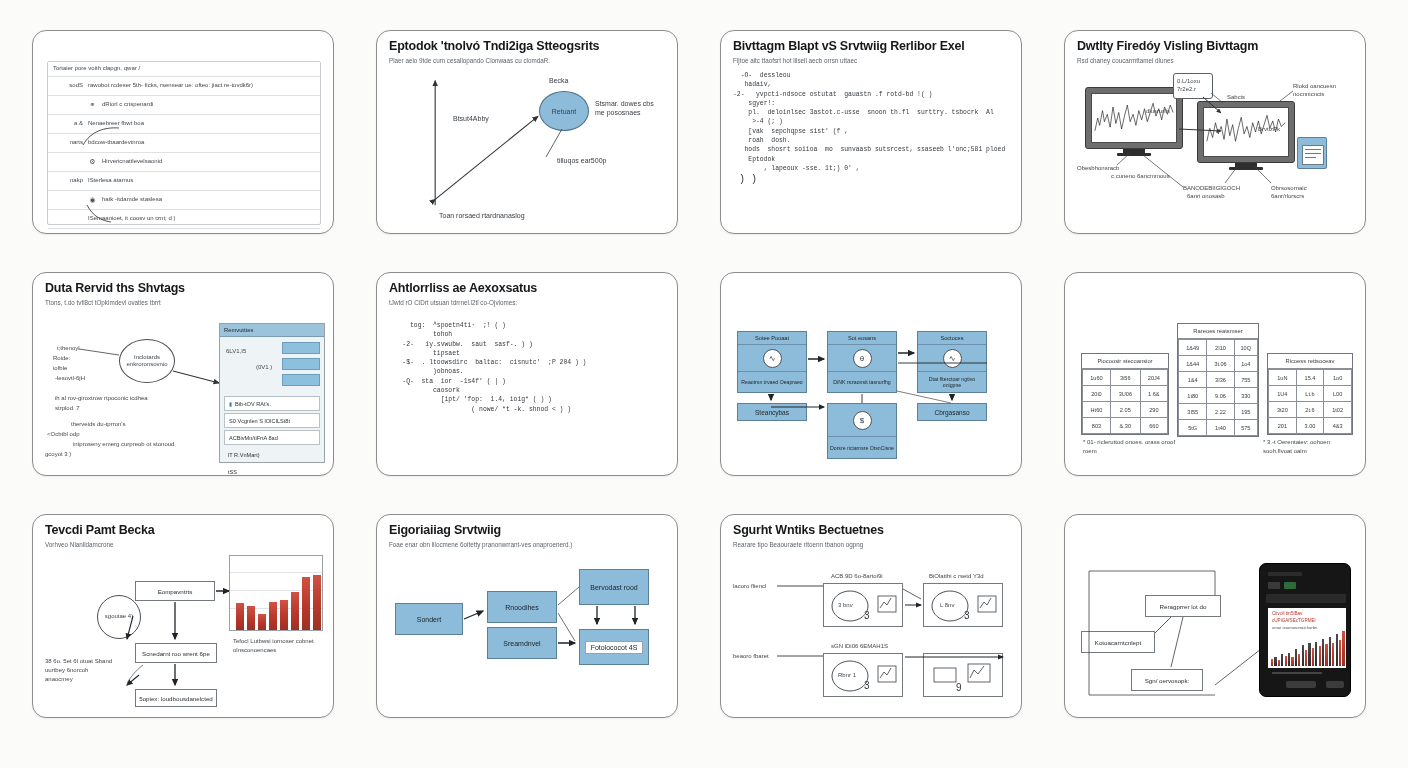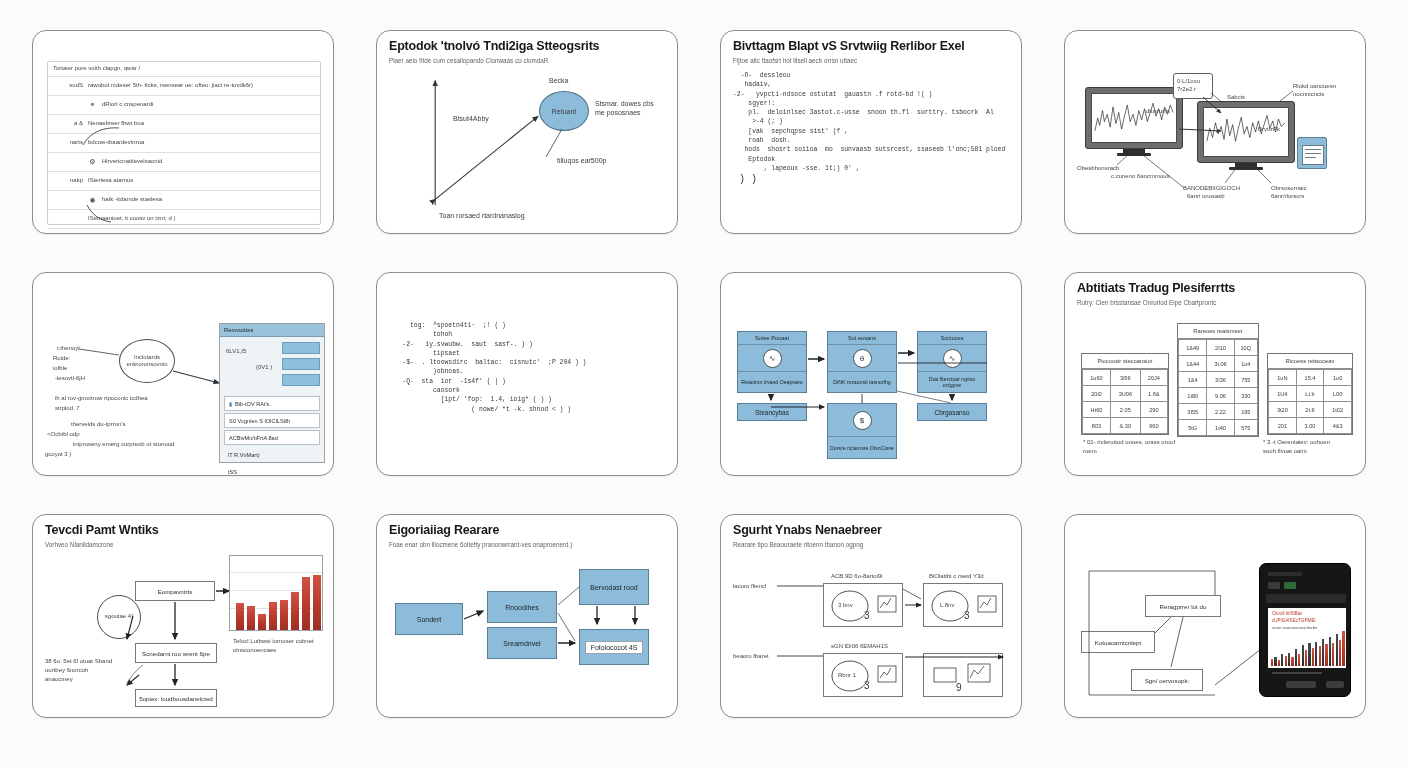--- a/index.html
+++ b/index.html
@@ -227,20 +227,24 @@
       <div class="code-line">    [vak  sepchqpse sist' (f ,</div>
       <div class="code-line">    roah  dosh.</div>
       <div class="code-line">   hods  shosrt soiioa  mo  sunvaasb sutsrcest, ssaseeb l'onc;581 ploed</div>
       <div class="code-line">    Eptodok</div>
       <div class="code-line">        , lapeoux -sse. 1t;) 0' ,</div>
       <div class="code-line" style="font-size:10px;"> ) )</div>
     </div>
   </div>
 
   <div class="panel">
+    <div class="p-head">
+      <div class="p-title">Dwtlty Firedóy Visling Bivttagm</div>
+      <div class="p-sub">Rsd chaney coucarmttamel dlunes</div>
+    </div>
     <div class="p-body">
 
       <div class="mon" style="left:10px;top:18px;width:98px;height:62px;">
         <div class="mon-scr">
           <svg width="100%" height="100%" viewBox="0 0 88 52" preserveAspectRatio="none">
             <polyline fill="none" stroke="#1d1d1d" stroke-width="0.7" points="3,40 6,26 8,34 11,18 13,30 16,22 19,36 22,14 25,32 28,20 31,38 34,24 37,12 40,30 43,22 46,34 49,18 52,28 55,16 58,30 61,20 64,10 67,24 70,16 73,28 76,14 79,22 82,12 85,20"></polyline>
           </svg>
           <span class="tx" style="position:absolute;right:6px;top:14px;">dlusrurlis</span>
         </div>
       </div>
@@ -290,20 +294,24 @@
       <div class="tx" style="position:absolute;left:108px;top:116px;">BANODEBIIGIGOCH</div>
       <div class="tx" style="position:absolute;left:112px;top:124px;">6anri onosasb</div>
       <div class="tx" style="position:absolute;left:196px;top:116px;">Obrsosornaic</div>
       <div class="tx" style="position:absolute;left:196px;top:124px;">6anr/rlorscrs</div>
       <div class="tx" style="position:absolute;left:152px;top:25px;">Sabcis</div>
       <div class="tx" style="position:absolute;left:218px;top:14px;width:60px;line-height:1.3;">Rlokd oancuesn nocnnicncis</div>
     </div>
   </div>
 
   <div class="panel">
+    <div class="p-head">
+      <div class="p-title">Duta Rervid ths Shvtags</div>
+      <div class="p-sub">Ttons, t.do tvfi8ct tOpkimdevl ovaties tbrrt</div>
+    </div>
     <div class="p-body">
       <div class="tx" style="position:absolute;left:14px;top:34px;">t;thenoyl</div>
       <div class="tx" style="position:absolute;left:10px;top:44px;">Roide:</div>
       <div class="tx" style="position:absolute;left:10px;top:54px;">iofble</div>
       <div class="tx" style="position:absolute;left:12px;top:64px;">-lesovtl-6jH</div>
       <div class="tx" style="position:absolute;left:12px;top:84px;">ih al rov-giroxtrow rtpoconic icdhea</div>
       <div class="tx" style="position:absolute;left:12px;top:94px;">strplod. 7</div>
       <div class="tx" style="position:absolute;left:28px;top:110px;">therveids du-tprron's</div>
       <div class="tx" style="position:absolute;left:4px;top:120px;">&lt;Ocbtbl odp</div>
       <div class="tx" style="position:absolute;left:30px;top:130px;">intproseny emerg curpreob ot stonoud</div>
@@ -346,20 +354,24 @@
           </div>
           <div class="ss-row" style="border:none;background:transparent;">
             <span>tSS</span>
           </div>
         </div>
       </div>
     </div>
   </div>
 
   <div class="panel">
+    <div class="p-head">
+      <div class="p-title">Ahtlorrliss ae Aexoxsatus</div>
+      <div class="p-sub">tJwtd rO CiDrt utsuan tdrrnel.l2tl co-Ojvlomes:</div>
+    </div>
     <div class="p-body" style="inset:48px 8px 6px 10px;">
       <div class="code-line">      tog:  ^spoetn4ti·  ;! ( )</div>
       <div class="code-line">            tohoh</div>
       <div class="code-line">    -2-   iy.svwubw.  saut  sasf-. ) )</div>
       <div class="code-line">            tipsaet</div>
       <div class="code-line">    -$-  . ltoowsdirc  baltac:  cisnutc'  ;P 204 ) )</div>
       <div class="code-line">            )obnoas.</div>
       <div class="code-line">    -Q-  sta  ior  -1s4f' ( | )</div>
       <div class="code-line">            caosork</div>
       <div class="code-line">              [ipt/ 'fop:  1.4, ioig* ( ) )</div>
@@ -411,24 +423,20 @@
         <line x1="40" y1="83" x2="40" y2="89" stroke="#1f2428" stroke-width="1.3" marker-end="url(#ah4)"></line>
         <line x1="40" y1="96" x2="93" y2="96" stroke="#1f2428" stroke-width="1.1" marker-end="url(#ah4)"></line>
         <line x1="131" y1="83" x2="131" y2="92" stroke="#1f2428" stroke-width="0.9"></line>
         <line x1="166" y1="80" x2="220" y2="92" stroke="#5a6066" stroke-width="0.8"></line>
         <line x1="221" y1="83" x2="221" y2="89" stroke="#1f2428" stroke-width="1.3" marker-end="url(#ah4)"></line>
       </svg>
     </div>
   </div>
 
   <div class="panel">
-    <div class="p-head">
-      <div class="p-title">Abtitiats Tradug Plesiferrtts</div>
-      <div class="p-sub">Rutry: Cien brsstansae Onrurlod Eipe Cbartprontc</div>
-    </div>
     <div class="p-body">
 
       <div class="tbl" style="left:6px;top:42px;width:88px;">
         <div class="tcap">Piocoosir stecoansior</div>
         <table>
             <tbody>
           <tr>
             <td>1u60</td>
             <td>3i56</td>
             <td>20J4</td>
@@ -517,21 +525,21 @@
         </tbody>
           </table>
       </div>
       <div class="tx" style="position:absolute;left:8px;bottom:12px;width:100px;line-height:1.4;">* 01- ricleruttod onoes.   orass oroof roem</div>
       <div class="tx" style="position:absolute;left:188px;bottom:12px;width:94px;line-height:1.4;">* 3.-t Oerentaiev: oohoen  sooh.flvoat oaim</div>
     </div>
   </div>
 
   <div class="panel">
     <div class="p-head">
-      <div class="p-title">Tevcdi Pamt Wntiks</div>
+      <div class="p-title">Tevcdi Pamt Becka</div>
       <div class="p-sub">Vorhveo Nlanlldamcrone</div>
     </div>
     <div class="p-body">
       <div class="ell-w" style="left:54px;top:42px;width:44px;height:44px;">
         <span class="tx" style="text-align:center;">sgoutae 4)</span>
       </div>
       <div class="bx-w" style="left:92px;top:28px;width:80px;height:20px;">Eompavntrts</div>
       <div class="bx-w" style="left:92px;top:90px;width:82px;height:20px;">Scnedarnt roo wrent 6pe</div>
       <div class="bx-w" style="left:92px;top:136px;width:82px;height:18px;">5opiex: loudbousdanelcted</div>
       <div class="tx" style="position:absolute;left:2px;top:104px;width:70px;line-height:1.5;">38  6o. 5et 6l otuat Sband uurtbey  6norcoh anaocmey</div>
@@ -562,21 +570,21 @@
         <div class="bar" style="left:61px;width:8px;height:52%;"></div>
         <div class="bar" style="left:72px;width:8px;height:72%;"></div>
         <div class="bar" style="left:83px;width:8px;height:75%;"></div>
       </div>
       <div class="tx" style="position:absolute;left:190px;top:84px;width:92px;line-height:1.5;">Tefocl Lutbwsi iornoser cobnet olnsconoencaes</div>
     </div>
   </div>
 
   <div class="panel">
     <div class="p-head">
-      <div class="p-title">Eigoriaiiag Rearare</div>
+      <div class="p-title">Eigoriaiiag Srvtwiig</div>
       <div class="p-sub">Foae enar obn lilocmene 6oltetty pranonwrrant-ves onaproenerd.)</div>
     </div>
     <div class="p-body">
       <div class="bx" style="left:8px;top:50px;width:68px;height:32px;font-size:7px;">Sondert</div>
       <div class="bx" style="left:100px;top:38px;width:70px;height:32px;font-size:7px;">Rnoodihes</div>
       <div class="bx" style="left:100px;top:74px;width:70px;height:32px;font-size:7px;">Sreamdnvel</div>
       <div class="bx" style="left:192px;top:16px;width:70px;height:36px;font-size:7px;">Bervodast rood</div>
       <div class="bx" style="left:192px;top:76px;width:70px;height:36px;">
         <span style="background:#fff;border:1px solid #9aa1a7;padding:2px 5px;font-size:7px;">Fotolococot 4S</span>
       </div>
@@ -591,21 +599,21 @@
         <line x1="171" y1="60" x2="188" y2="88" stroke="#5a6066" stroke-width="0.9"></line>
         <line x1="171" y1="90" x2="188" y2="90" stroke="#1f2428" stroke-width="1.3" marker-end="url(#ah6)"></line>
         <line x1="210" y1="53" x2="210" y2="71" stroke="#1f2428" stroke-width="1.3" marker-end="url(#ah6)"></line>
         <line x1="248" y1="53" x2="248" y2="71" stroke="#1f2428" stroke-width="1.3" marker-end="url(#ah6)"></line>
       </svg>
     </div>
   </div>
 
   <div class="panel">
     <div class="p-head">
-      <div class="p-title">Sgurht Ynabs Nenaebreer</div>
+      <div class="p-title">Sgurht Wntiks Bectuetnes</div>
       <div class="p-sub">Rearare tipo Beaouraete ritoenn tbanon ogpng</div>
     </div>
     <div class="p-body">
       <div class="tx" style="position:absolute;left:2px;top:30px;">lacoro fliencl</div>
       <div class="tx" style="position:absolute;left:2px;top:100px;">beaoro fbaret</div>
 
       <div class="tx" style="position:absolute;left:100px;top:20px;">ACB.9D 6o-8artoi9i</div>
       <div class="bx-w" style="left:92px;top:30px;width:80px;height:44px;justify-content:flex-start;">
         <svg width="80" height="44" style="position:absolute;left:0;top:0;">
           <ellipse cx="26" cy="22" rx="18" ry="15" fill="none" stroke="#3a3f44" stroke-width="0.9"></ellipse>

